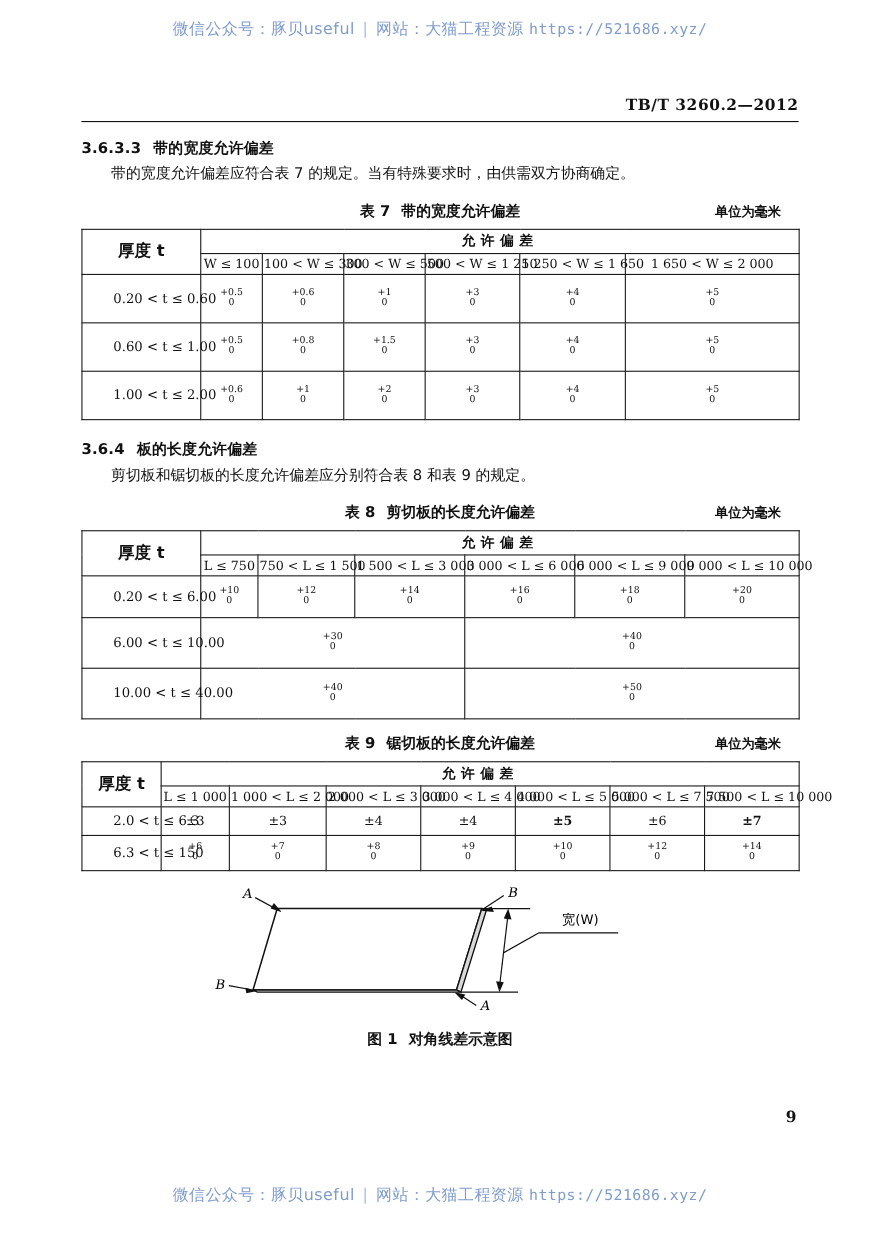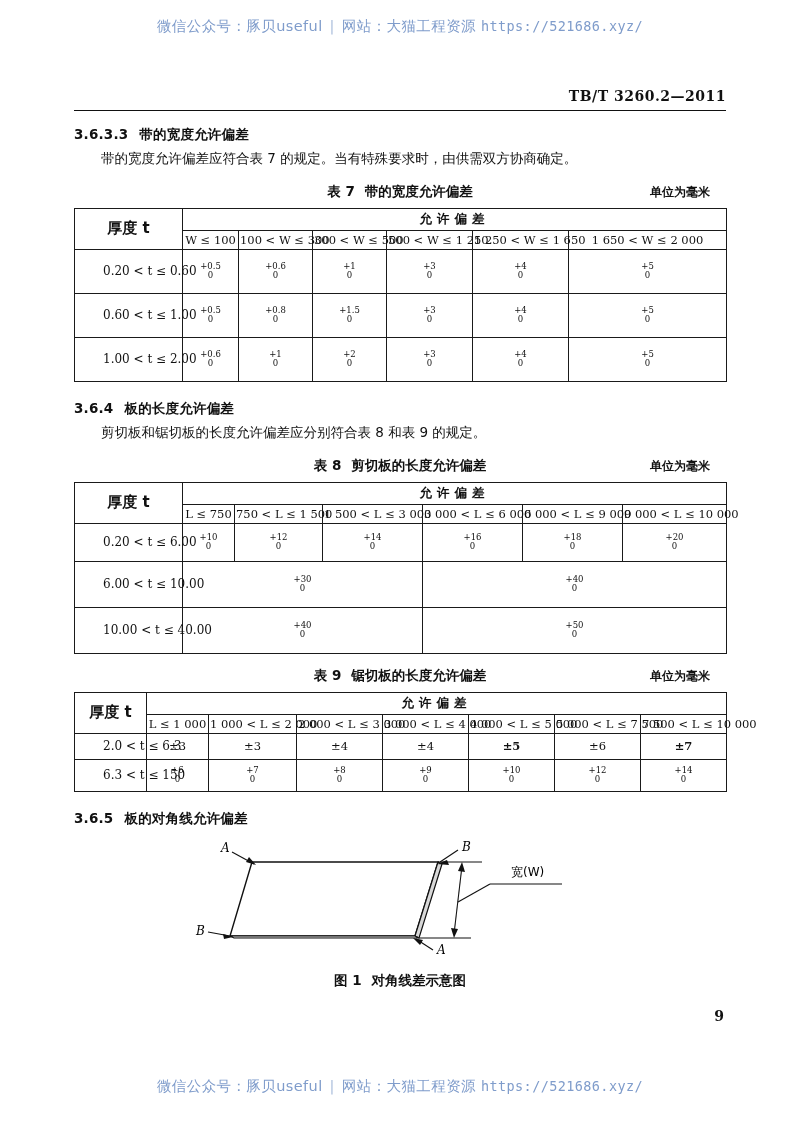--- a/index.html
+++ b/index.html
@@ -170,21 +170,21 @@
 </style>
 </head>
 <body>
 
 <div class="page">
 
   <div class="watermark watermark-top">
     <span>微信公众号：豚贝useful</span><span class="sep">|</span><span>网站：大猫工程资源</span>&nbsp;<span class="url">https://521686.xyz/</span>
   </div>
 
-  <div class="std-header">TB/T 3260.2—2011</div>
+  <div class="std-header">TB/T 3260.2—2012</div>
   <div class="header-rule"></div>
 
   <div class="content" style="top:126px;">
 
     <p class="clause-head">
       <span class="num">3.6.3.3</span><span>带的宽度允许偏差</span>
     </p>
     <p class="para indent">带的宽度允许偏差应符合表 7 的规定。当有特殊要求时，由供需双方协商确定。</p>
 
     <div class="tbl-block">
@@ -355,23 +355,20 @@
           <td><span class="tol"><span class="up">+8</span><span class="lo">0</span></span></td>
           <td><span class="tol"><span class="up">+9</span><span class="lo">0</span></span></td>
           <td><span class="tol"><span class="up">+10</span><span class="lo">0</span></span></td>
           <td><span class="tol"><span class="up">+12</span><span class="lo">0</span></span></td>
           <td><span class="tol"><span class="up">+14</span><span class="lo">0</span></span></td>
         </tr>
       </tbody>
         </table>
     </div>
 
-    <p class="clause-head" style="margin-top:18px">
-      <span class="num">3.6.5</span><span>板的对角线允许偏差</span>
-    </p>
 
     <div class="figure-wrap">
       <svg width="420" height="120" viewBox="0 0 420 120">
 
         <polygon points="62,22 248,22 225,96 40,96" fill="#ffffff" stroke="#111" stroke-width="1.4"></polygon>
 
         <polygon points="248,22 252,24 229,98 225,96" fill="#d8d8d8" stroke="#111" stroke-width="1.2"></polygon>
         <polygon points="40,96 225,96 229,98 44,98" fill="#d8d8d8" stroke="#111" stroke-width="1.2"></polygon>
 
         <line x1="248" y1="22" x2="292" y2="22" stroke="#111" stroke-width="1.2"></line>

